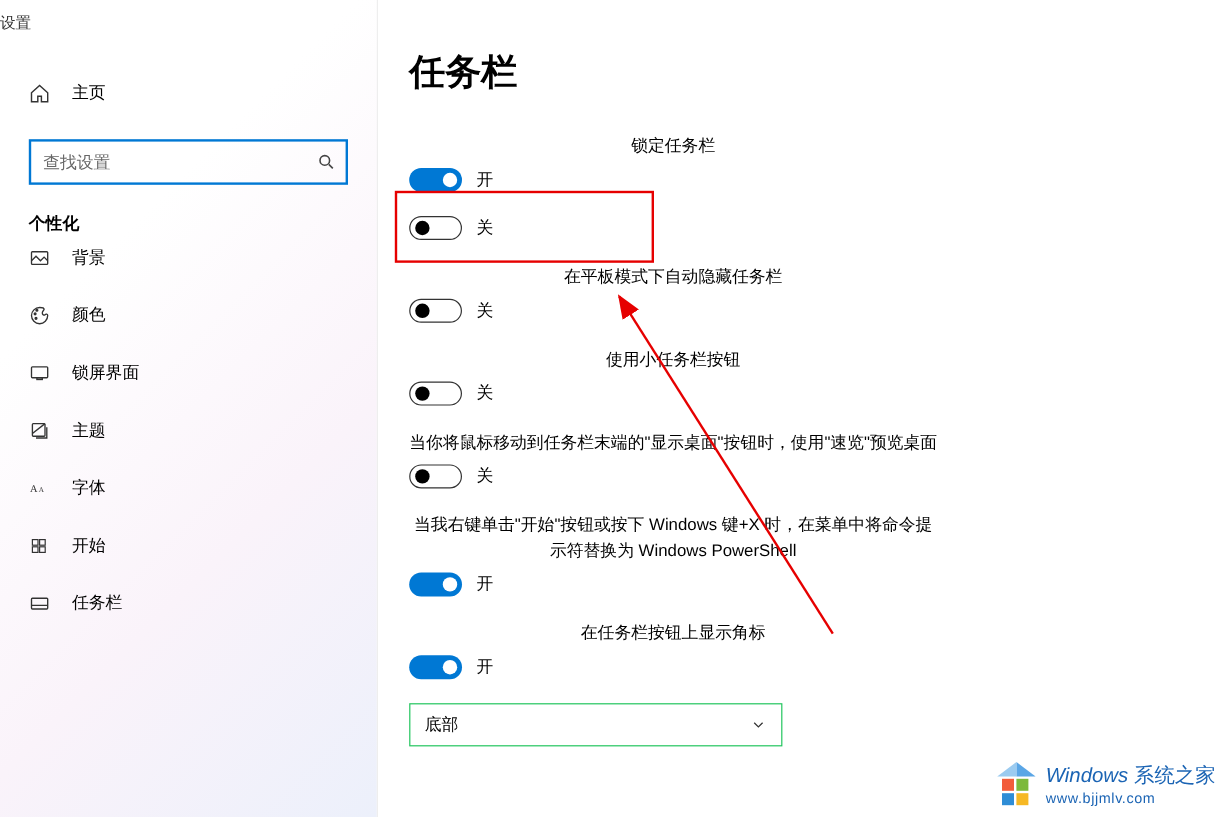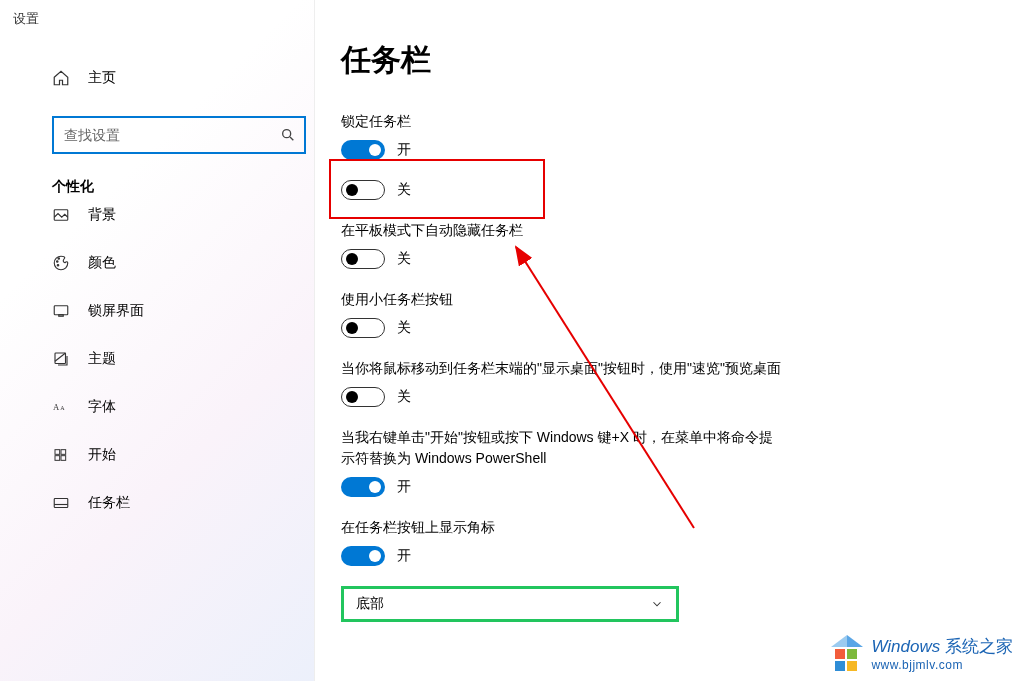--- a/index.html
+++ b/index.html
@@ -22,26 +22,25 @@
 .sidebar {
   width: 315px;
   height: 100%;
   box-sizing: border-box;
   padding: 0;
   border-right: 1px solid #eee;
   background: linear-gradient(135deg, #fff 30%, #faf3fa 65%, #ecf0fb 100%);
 }
 .settings-label {
   font-size: 13px;
-  padding: 10px 0 0 13px;
+  padding: 10px 0 0 0;
   color: #333;
 }
 .sidebar-pad {
-  padding: 0 8px;
-  margin-left: 44px;
+  padding: 0 24px;
 }
 .home-row {
   display: flex;
   align-items: center;
   height: 40px;
   margin-top: 30px;
   cursor: pointer;
 }
 .home-row .icon, .nav-item .icon {
   width: 18px;
@@ -95,20 +94,21 @@
   box-sizing: border-box;
   overflow: hidden;
 }
 .page-title {
   font-size: 30px;
   font-weight: 600;
   margin: 0 0 30px 0;
 }
 .setting-block {
   margin-bottom: 20px;
+  text-align: center;
 }
 .setting-label {
   font-size: 14px;
   margin-bottom: 8px;
   max-width: 440px;
   line-height: 1.5;
 }
 .toggle-row {
   display: flex;
   align-items: center;
@@ -146,23 +146,23 @@
   background: #000;
 }
 .toggle-state {
   font-size: 14px;
 }
 .highlight-box {
   position: absolute;
   box-sizing: border-box;
 }
 .dropdown {
-  width: 338px;
+  width: 311px;
   height: 36px;
-  border: 3px solid #22c55e;
+  border: 1px solid #22c55e;
   display: flex;
   align-items: center;
   justify-content: space-between;
   padding: 0 12px;
   box-sizing: border-box;
   cursor: pointer;
   margin-top: 4px;
 }
 .chevron {
   width: 14px; height: 14px;

